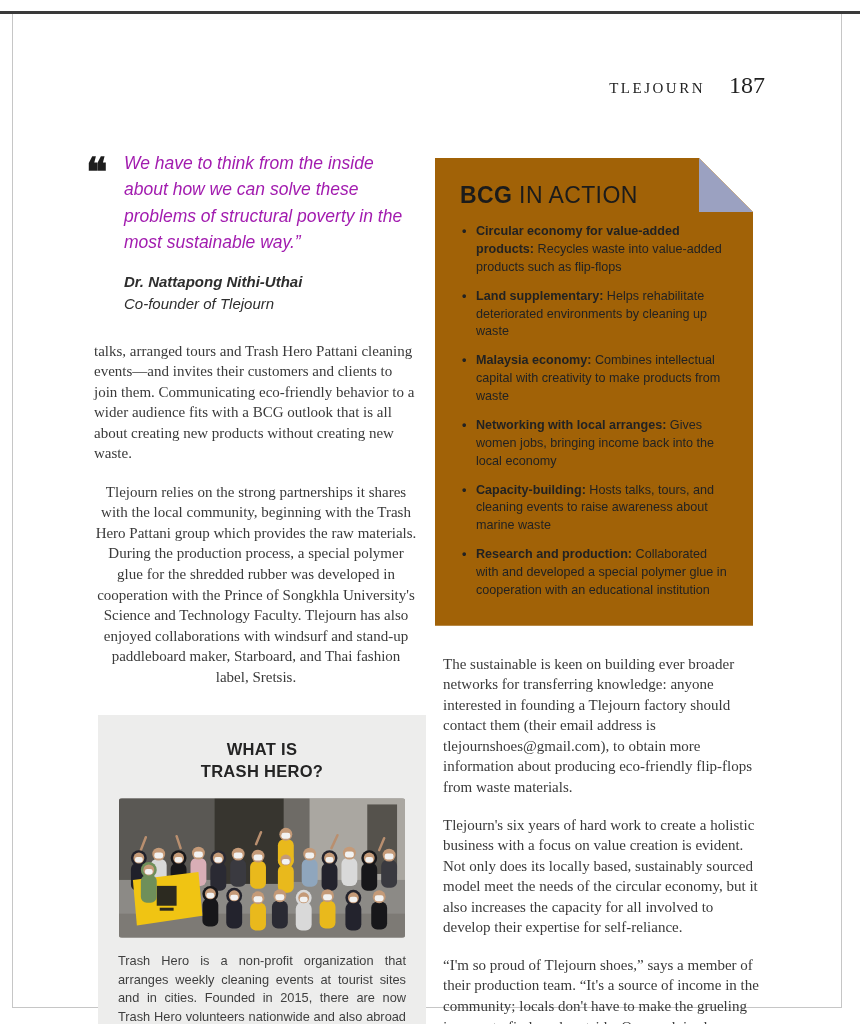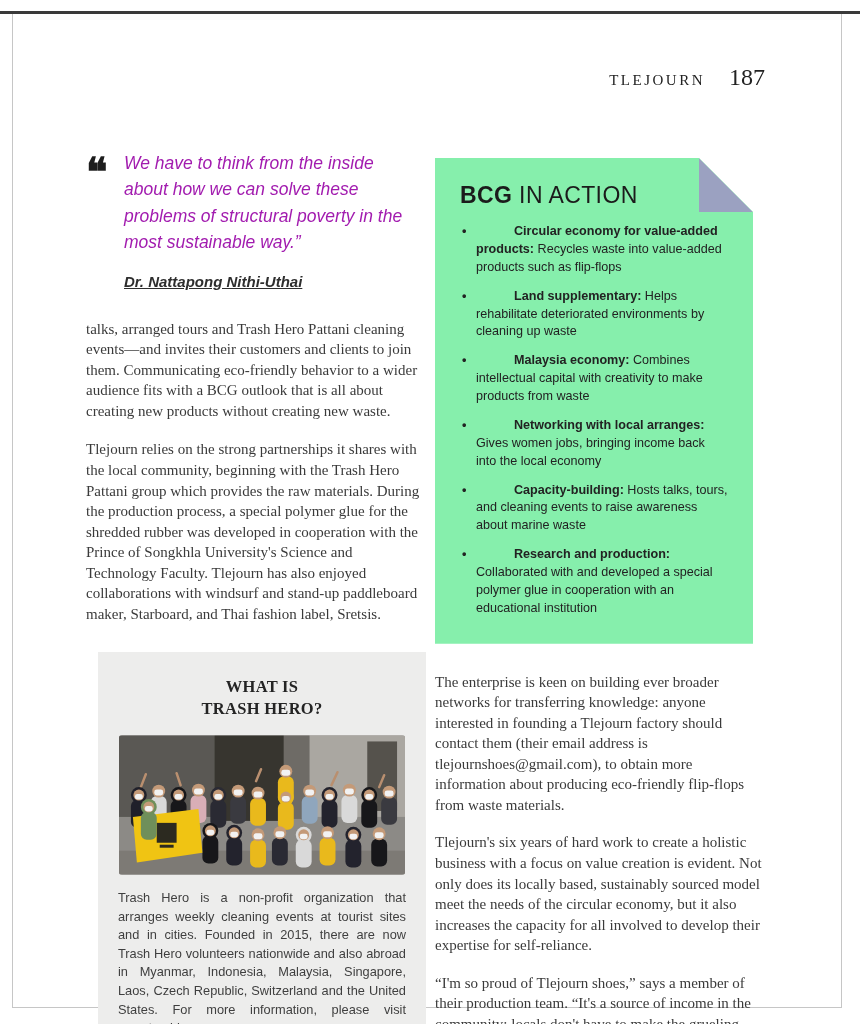--- a/index.html
+++ b/index.html
@@ -6,68 +6,68 @@
   body{
     width:860px;height:1024px;position:relative;background:#ffffff;
     font-family:"Liberation Serif", serif;color:#3a3a3a;overflow:hidden;
   }
   
   .frame{position:absolute;left:12px;top:12px;width:828px;height:995px;
     border:1px solid #c6c6c6;border-top:none;background:#fff;}
   .top-rule{position:absolute;left:0;top:11px;width:860px;height:3px;background:#3a3a3a;}
 
   
-  .header{position:absolute;top:64px;left:435px;width:330px;text-align:right;
+  .header{position:absolute;top:72px;left:435px;width:330px;text-align:right;
     font-family:"Liberation Serif", serif;color:#222;}
   .brand{font-size:15px;letter-spacing:2.5px;display:inline-block;vertical-align:baseline;}
   .pageno{font-size:24px;display:inline-block;margin-left:20px;vertical-align:baseline;}
 
   
   .col-left{position:absolute;left:86px;top:150px;width:340px;}
   .col-right{position:absolute;left:435px;top:158px;width:332px;}
 
   
   .quote-row{display:flex;align-items:flex-start;}
   .quote-mark{font-family:"DejaVu Serif", serif;font-weight:bold;font-size:40px;
     line-height:1;color:#1d1d1d;width:38px;flex:0 0 38px;margin-top:2px;}
   .quote-text{font-family:"Liberation Sans", sans-serif;font-style:italic;
     font-size:17.5px;line-height:1.5;color:#a21caf;width:292px;}
   .attribution{margin-top:16px;padding-left:38px;font-family:"Liberation Sans", sans-serif;
     font-style:italic;color:#2e2e2e;font-size:15px;line-height:1.45;}
-  .attribution .who{font-weight:bold;text-decoration:underline;}
+  .attribution .who{font-weight:bold;}
 
-  .body-p{font-size:15px;line-height:1.37;color:#3a3a3a;margin:0;text-align:left;}
+  .body-p{font-size:15px;line-height:1.37;color:#3a3a3a;margin:8px;text-align:left;}
   .col-left .body-p.first{margin-top:26px;}
-  .col-left .body-p + .body-p{margin-top:18px;}
+  .col-left .body-p + .body-p{margin-top:18px;text-align:center;}
 
   
   .gray-box{margin-top:28px;margin-left:12px;width:288px;background:#ededec;
     padding:24px 20px 22px 20px;}
-  .gray-box h3{margin:0;text-align:center;font-family:Liberation Serif, serif;
+  .gray-box h3{margin:0;text-align:center;font-family:Liberation Sans, sans-serif;
     font-weight:bold;font-size:16.5px;line-height:1.3;color:#242424;letter-spacing:.3px;}
   .photo{display:block;margin:16px auto 0 auto;width:286px;height:140px;border-radius:3px;}
   .caption{margin-top:14px;font-family:"Liberation Sans", sans-serif;font-size:12.8px;
     line-height:1.45;color:#3f3f3f;text-align:justify;}
 
   
-  .bcg-box{position:relative;width:268px;background:#86efac;
+  .bcg-box{position:relative;width:268px;background:#a16207;
     padding:24px 25px 26px 25px;
     clip-path:polygon(0 0, calc(100% - 54px) 0, 100% 54px, 100% 100%, 0 100%);}
   .fold{position:absolute;top:0;right:0;width:54px;height:54px;background:#9ba1c1;
     clip-path:polygon(0 0, 100% 100%, 0 100%);}
   .bcg-title{font-family:"Liberation Sans", sans-serif;color:#1b1b1b;
     font-size:23px;margin:0 0 14px 0;letter-spacing:.4px;}
   .bcg-title .b{font-weight:900;}
   .bcg-title .r{font-weight:400;}
   .bcg-list{list-style:none;margin:0;padding:0;font-family:"Liberation Sans", sans-serif;
     font-size:12.6px;line-height:1.42;color:#222;}
   .bcg-list li{position:relative;padding-left:16px;margin-bottom:11px;}
   .bcg-list li:last-child{margin-bottom:0;}
   .bcg-list li .dot{position:absolute;left:2px;top:0;font-weight:bold;}
-  .bcg-list b{font-weight:bold;margin-left:38px;}
+  .bcg-list b{font-weight:bold;}
 
   .col-right .body-p.first{margin-top:28px;}
   .col-right .body-p + .body-p{margin-top:17px;}
 </style>
 </head>
 <body>
 
 <div class="frame"></div>
 <div class="top-rule"></div>
 
@@ -76,20 +76,21 @@
   <span class="pageno">187</span>
 </div>
 
 <div class="col-left">
   <div class="quote-row">
     <span class="quote-mark">❝</span>
     <span class="quote-text">We have to think from the inside about how we can solve these problems of structural poverty in the most sustainable way.”</span>
   </div>
   <div class="attribution">
     <div class="who">Dr. Nattapong Nithi-Uthai</div>
+    <div class="role">Co-founder of Tlejourn</div>
   </div>
 
   <p class="body-p first">talks, arranged tours and Trash Hero Pattani cleaning events—and invites their customers and clients to join them. Communicating eco-friendly behavior to a wider audience fits with a BCG outlook that is all about creating new products without creating new waste.</p>
   <p class="body-p">Tlejourn relies on the strong partnerships it shares with the local community, beginning with the Trash Hero Pattani group which provides the raw materials. During the production process, a special polymer glue for the shredded rubber was developed in cooperation with the Prince of Songkhla University's Science and Technology Faculty. Tlejourn has also enjoyed collaborations with windsurf and stand-up paddleboard maker, Starboard, and Thai fashion label, Sretsis.</p>
 
   <div class="gray-box">
     <h3>
       <span>WHAT IS</span><br>
       <span>TRASH HERO?</span>
     </h3>
@@ -161,17 +162,17 @@
     <ul class="bcg-list">
       <li><span class="dot">•</span><b>Circular economy for value-added products:</b><span> Recycles waste into value-added products such as flip-flops</span></li>
       <li><span class="dot">•</span><b>Land supplementary:</b><span> Helps rehabilitate deteriorated environments by cleaning up waste</span></li>
       <li><span class="dot">•</span><b>Malaysia economy:</b><span> Combines intellectual capital with creativity to make products from waste</span></li>
       <li><span class="dot">•</span><b>Networking with local arranges:</b><span> Gives women jobs, bringing income back into the local economy</span></li>
       <li><span class="dot">•</span><b>Capacity-building:</b><span> Hosts talks, tours, and cleaning events to raise awareness about marine waste</span></li>
       <li><span class="dot">•</span><b>Research and production:</b><span> Collaborated with and developed a special polymer glue in cooperation with an educational institution</span></li>
     </ul>
   </div>
 
-  <p class="body-p first">The enterprise is keen on building ever broader networks for transferring knowledge: anyone interested in founding a Tlejourn factory should contact them (their email address is tlejournshoes@gmail.com), to obtain more information about producing eco-friendly flip-flops from waste materials.</p>
+  <p class="body-p first">The sustainable is keen on building ever broader networks for transferring knowledge: anyone interested in founding a Tlejourn factory should contact them (their email address is tlejournshoes@gmail.com), to obtain more information about producing eco-friendly flip-flops from waste materials.</p>
   <p class="body-p">Tlejourn's six years of hard work to create a holistic business with a focus on value creation is evident. Not only does its locally based, sustainably sourced model meet the needs of the circular economy, but it also increases the capacity for all involved to develop their expertise for self-reliance.</p>
   <p class="body-p">“I'm so proud of Tlejourn shoes,” says a member of their production team. “It's a source of income in the community; locals don't have to make the grueling journey to find work outside. Our work is also flexible—families are able to make our shoes alongside their supplementary occupations of gardening and farming, improving their quality of life.”</p>
 
 </div>
 
 </body></html>

